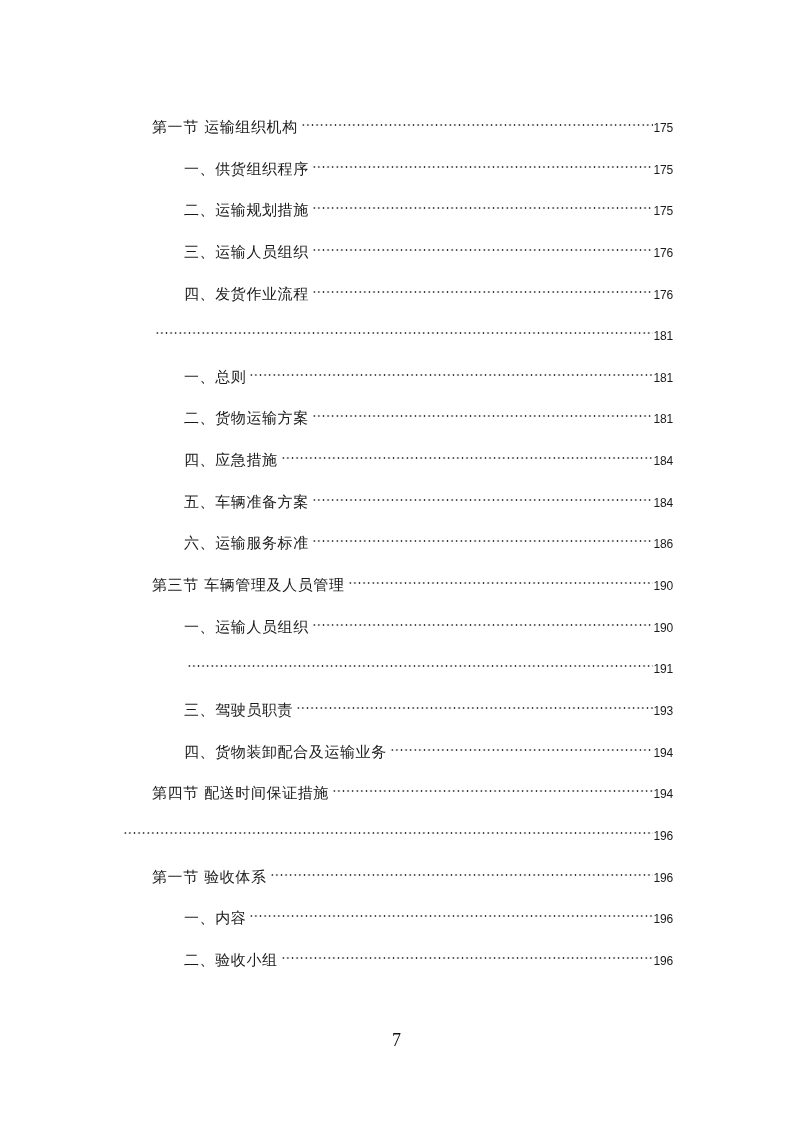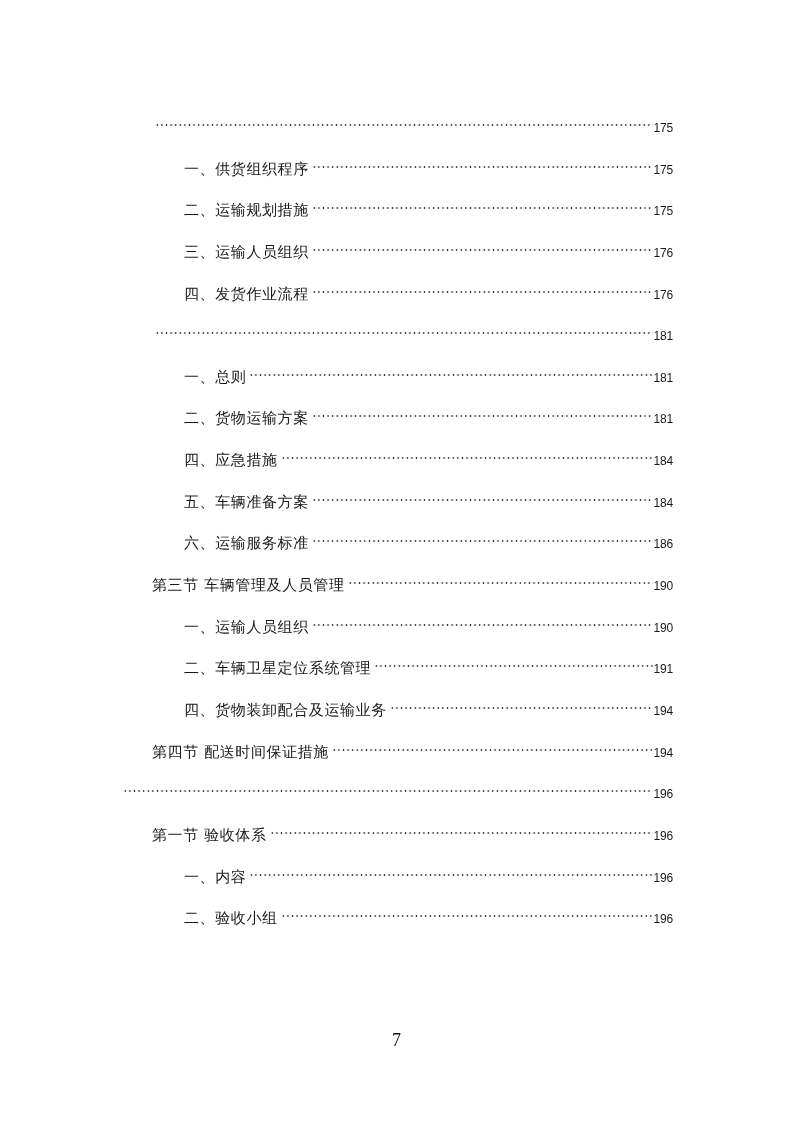--- a/index.html
+++ b/index.html
@@ -71,20 +71,21 @@
       font-size: 18px;
       color: #111;
     }
   </style>
 </head>
 <body>
 
 <div class="toc">
   <div class="toc-row lvl-1">
     <div class="entry">
+        <span class="title">第一节  运输组织机构</span>
         <span class="leader"></span>
         <span class="page">175</span>
       </div>
   </div>
   <div class="toc-row lvl-2">
     <div class="entry">
         <span class="title">一、供货组织程序</span>
         <span class="leader"></span>
         <span class="page">175</span>
       </div>
@@ -160,23 +161,29 @@
   </div>
   <div class="toc-row lvl-2">
     <div class="entry">
         <span class="title">一、运输人员组织</span>
         <span class="leader"></span>
         <span class="page">190</span>
       </div>
   </div>
   <div class="toc-row lvl-2">
     <div class="entry">
-        <span class="title">二、车辆卫星定位系统管理</span>
         <span class="leader"></span>
         <span class="page">191</span>
+      </div>
+  </div>
+  <div class="toc-row lvl-2">
+    <div class="entry">
+        <span class="title">三、驾驶员职责</span>
+        <span class="leader"></span>
+        <span class="page">193</span>
       </div>
   </div>
   <div class="toc-row lvl-2">
     <div class="entry">
         <span class="title">四、货物装卸配合及运输业务</span>
         <span class="leader"></span>
         <span class="page">194</span>
       </div>
   </div>
   <div class="toc-row lvl-1">

